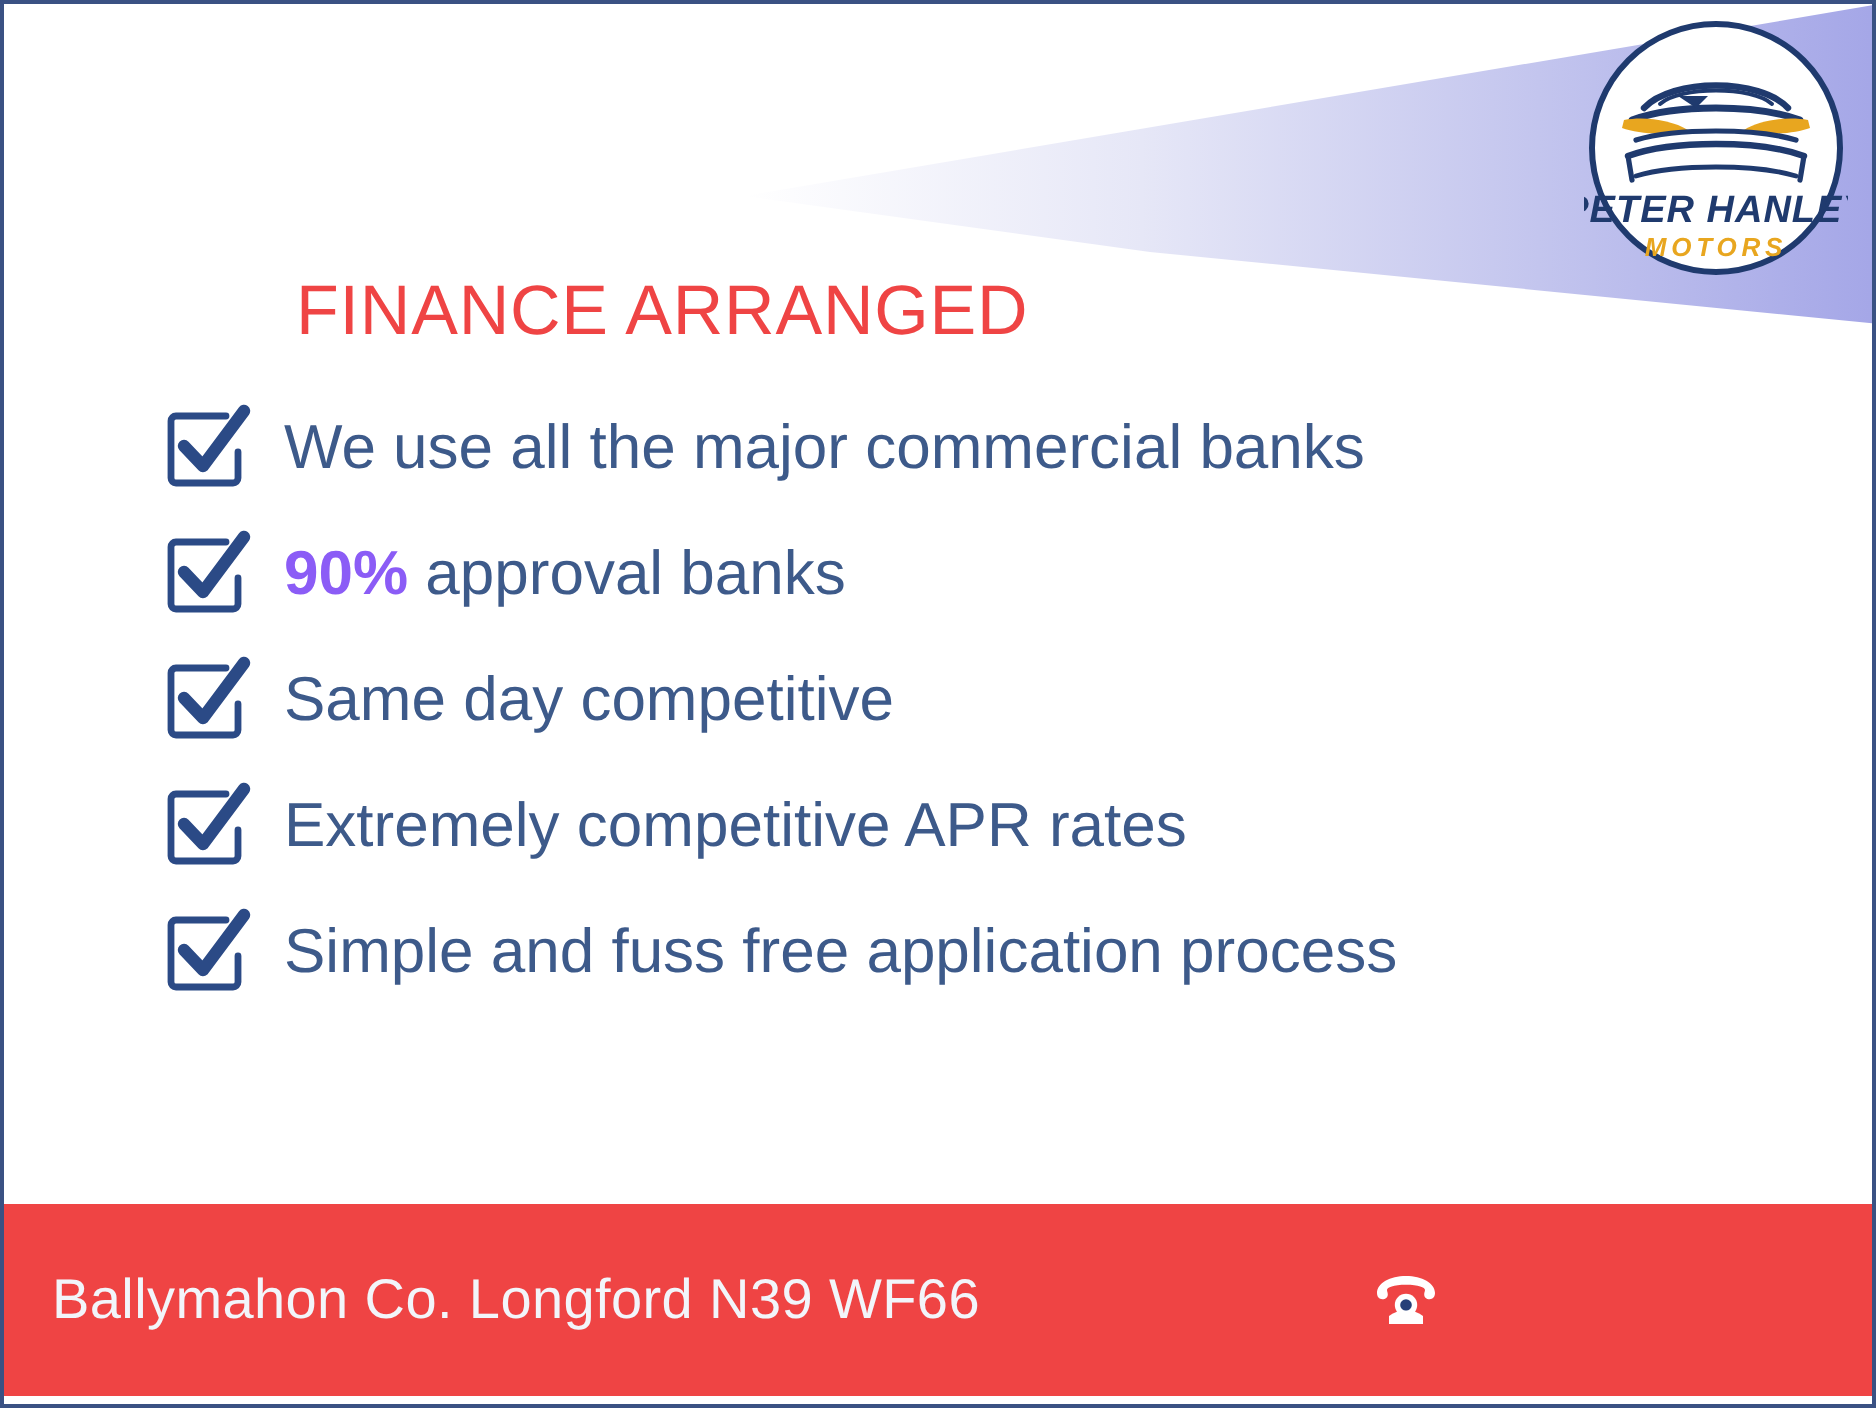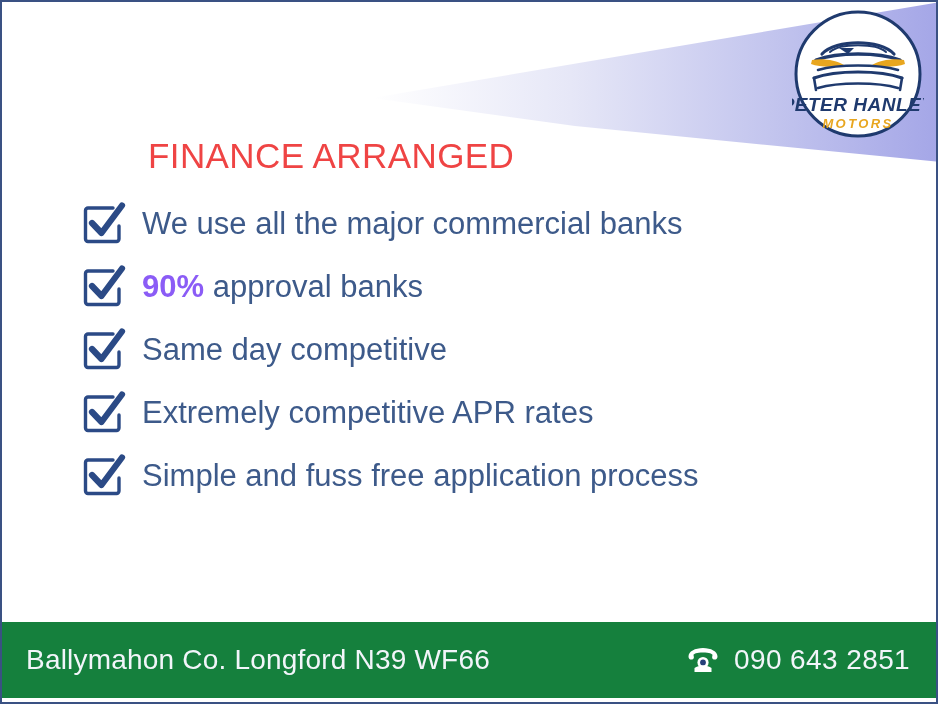--- a/index.html
+++ b/index.html
@@ -84,22 +84,22 @@
     color: #8b5cf6;
     font-weight: 600;
   }
 
   
   .footer {
     position: absolute;
     left: 0;
     right: 0;
     bottom: 4px;
-    height: 76px;
-    background: #15803d;
+    height: 96px;
+    background: #ef4444;
     display: flex;
     align-items: center;
   }
   .addr {
     position: absolute;
     left: 24px;
     color: #f2f5fa;
     font-size: 28px;
     font-weight: 400;
     letter-spacing: 0.2px;
@@ -218,17 +218,16 @@
   <div class="footer">
     <span class="addr">Ballymahon Co. Longford N39 WF66</span>
 
     <span class="phone-wrap">
       <svg class="phone-icon" viewBox="0 0 34 28" aria-hidden="true">
         <path d="M17 2 C9 2 2.5 5.5 2.5 10.5 C2.5 12.4 3.6 13.6 5.2 13.6 C6.8 13.6 7.9 12.6 7.9 11.2 C7.9 10.2 7.5 9.6 7.5 9.0 C7.5 7.7 10.7 6.4 17 6.4 C23.3 6.4 26.5 7.7 26.5 9.0 C26.5 9.6 26.1 10.2 26.1 11.2 C26.1 12.6 27.2 13.6 28.8 13.6 C30.4 13.6 31.5 12.4 31.5 10.5 C31.5 5.5 25 2 17 2 Z" fill="#ffffff"></path>
         <circle cx="17" cy="16.5" r="5.6" fill="#ffffff"></circle>
         <circle cx="17" cy="16.5" r="2.9" fill="#264079"></circle>
         <path d="M8.5 22 C10.5 20.3 13.5 19.4 17 19.4 C20.5 19.4 23.5 20.3 25.5 22 L25.5 26 L8.5 26 Z" fill="#ffffff"></path>
       </svg>
-      <span class="phone-num">090 643 2851</span>
     </span>
   </div>
 
 </div>
 
 </body></html>

